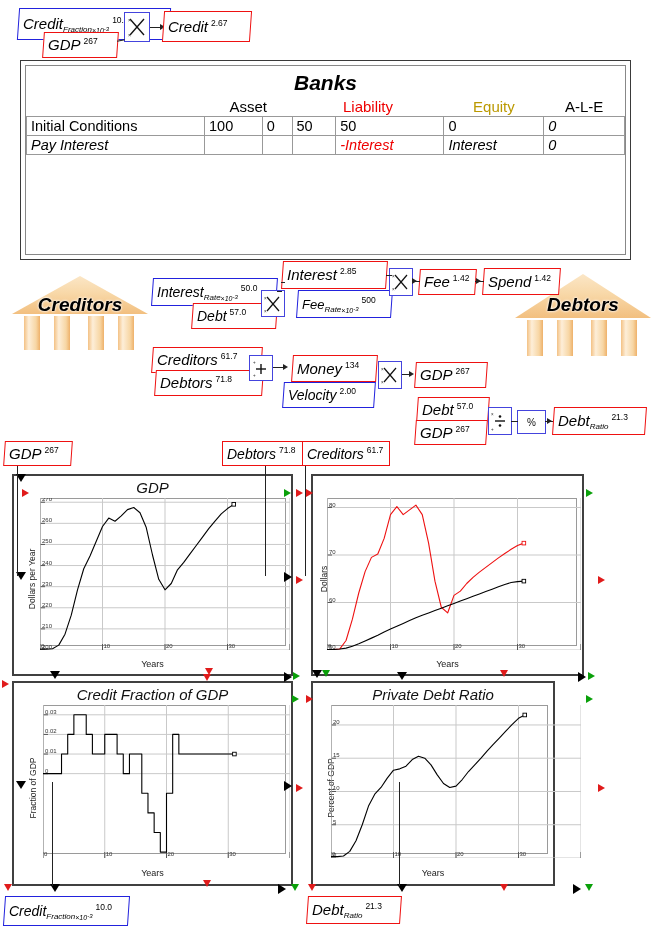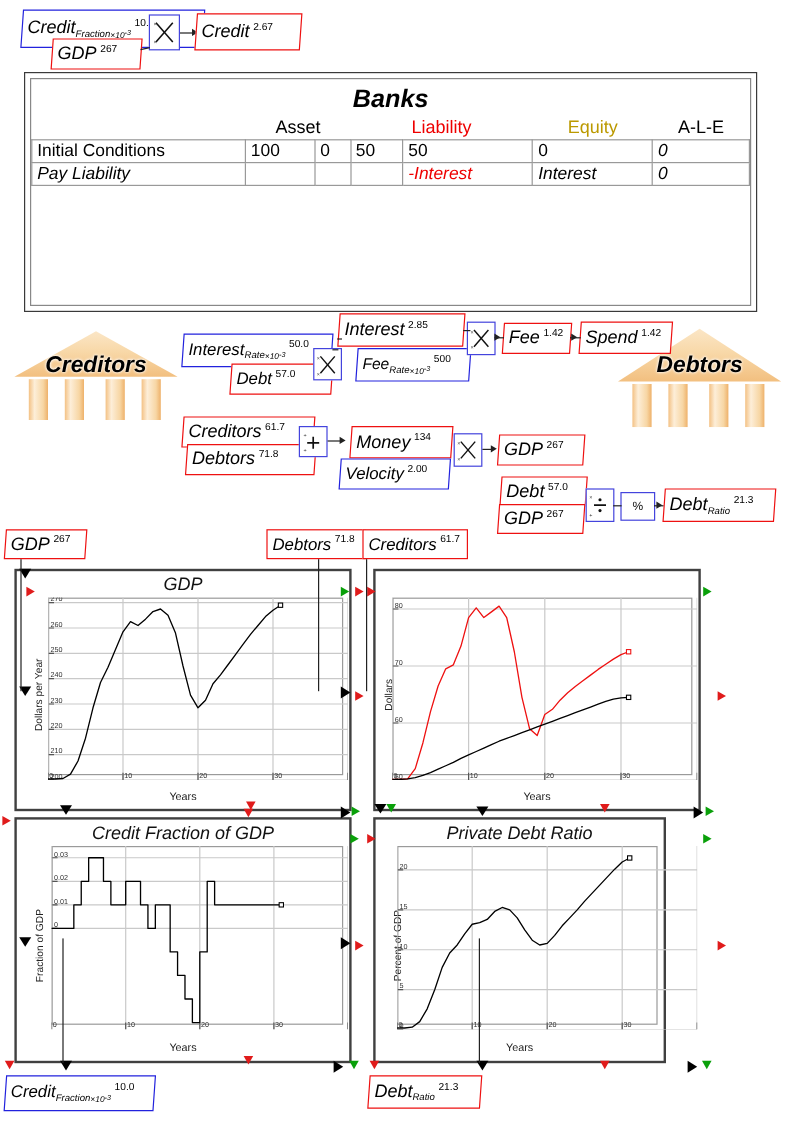--- a/index.html
+++ b/index.html
@@ -125,21 +125,21 @@
         <tr>
           <td>Initial Conditions</td>
           <td>100</td>
           <td>0</td>
           <td>50</td>
           <td>50</td>
           <td>0</td>
           <td class="it">0</td>
         </tr>
         <tr>
-          <td class="it">Pay Liability</td>
+          <td class="it">Pay Interest</td>
           <td class="it"></td>
           <td class="it"></td>
           <td class="it"></td>
           <td class="it cLiab">-Interest</td>
           <td class="it">Interest</td>
           <td class="it">0</td>
         </tr>
       </tbody>
         </table>
     </div>

